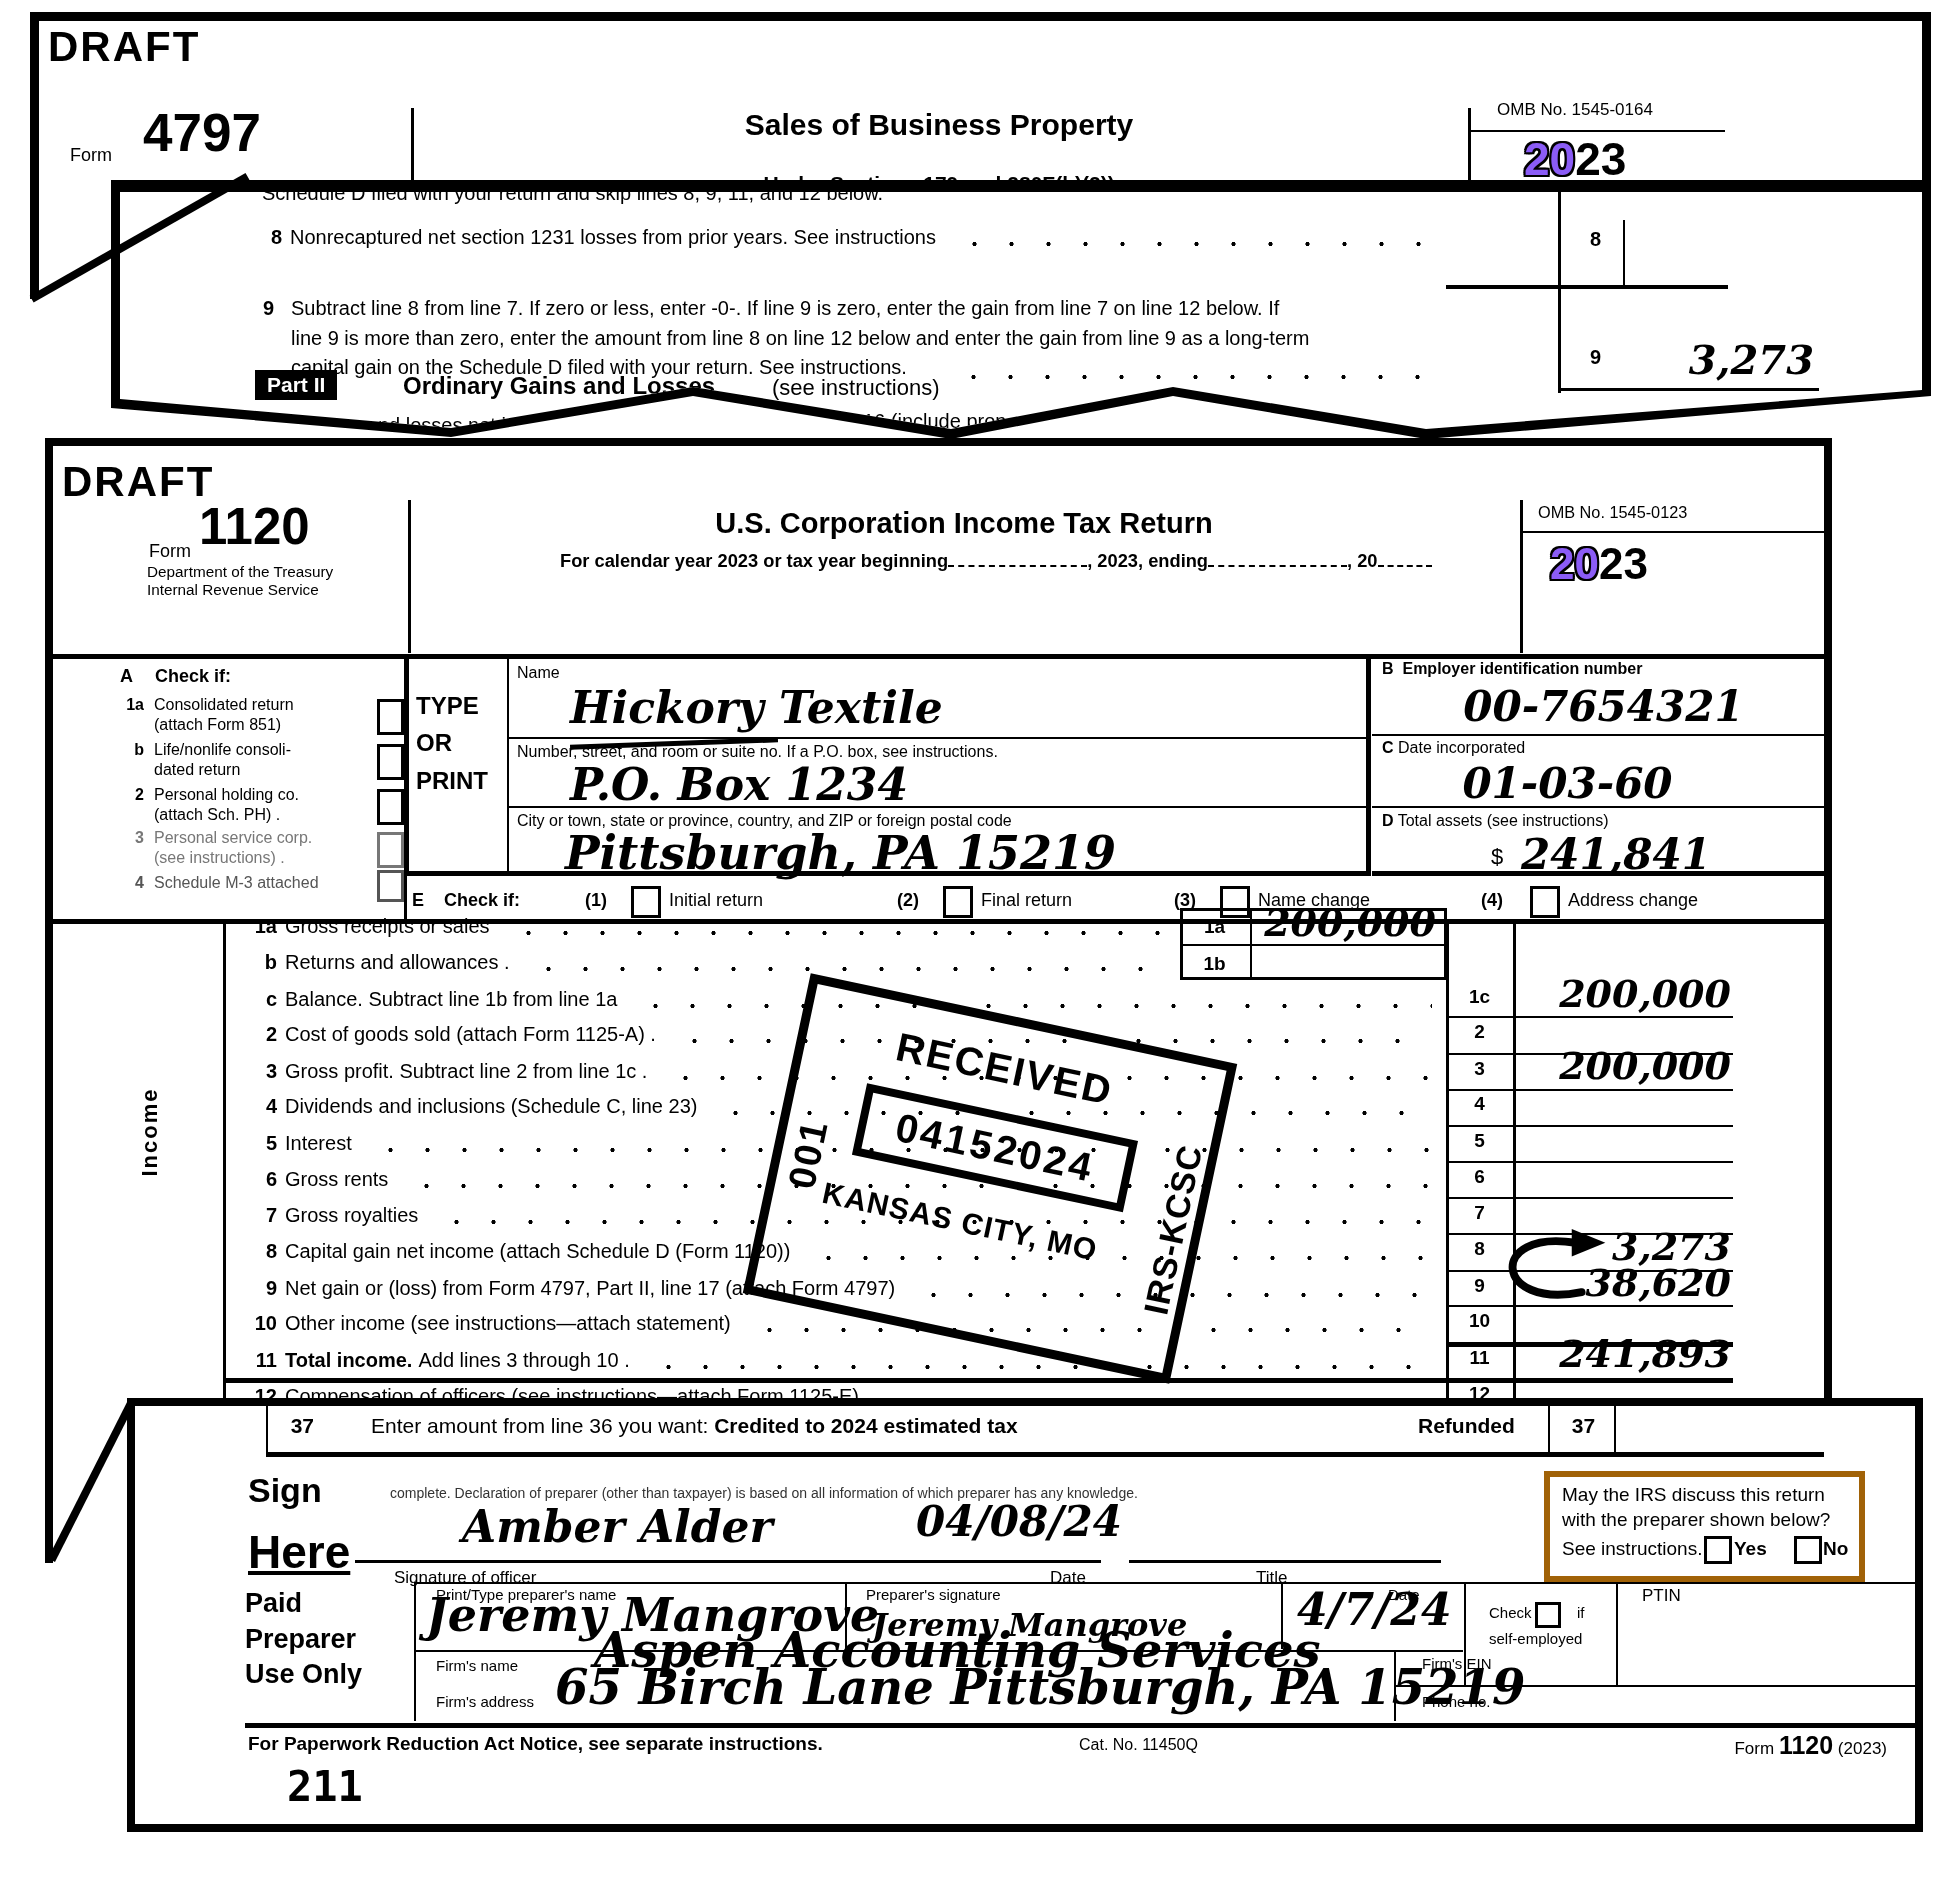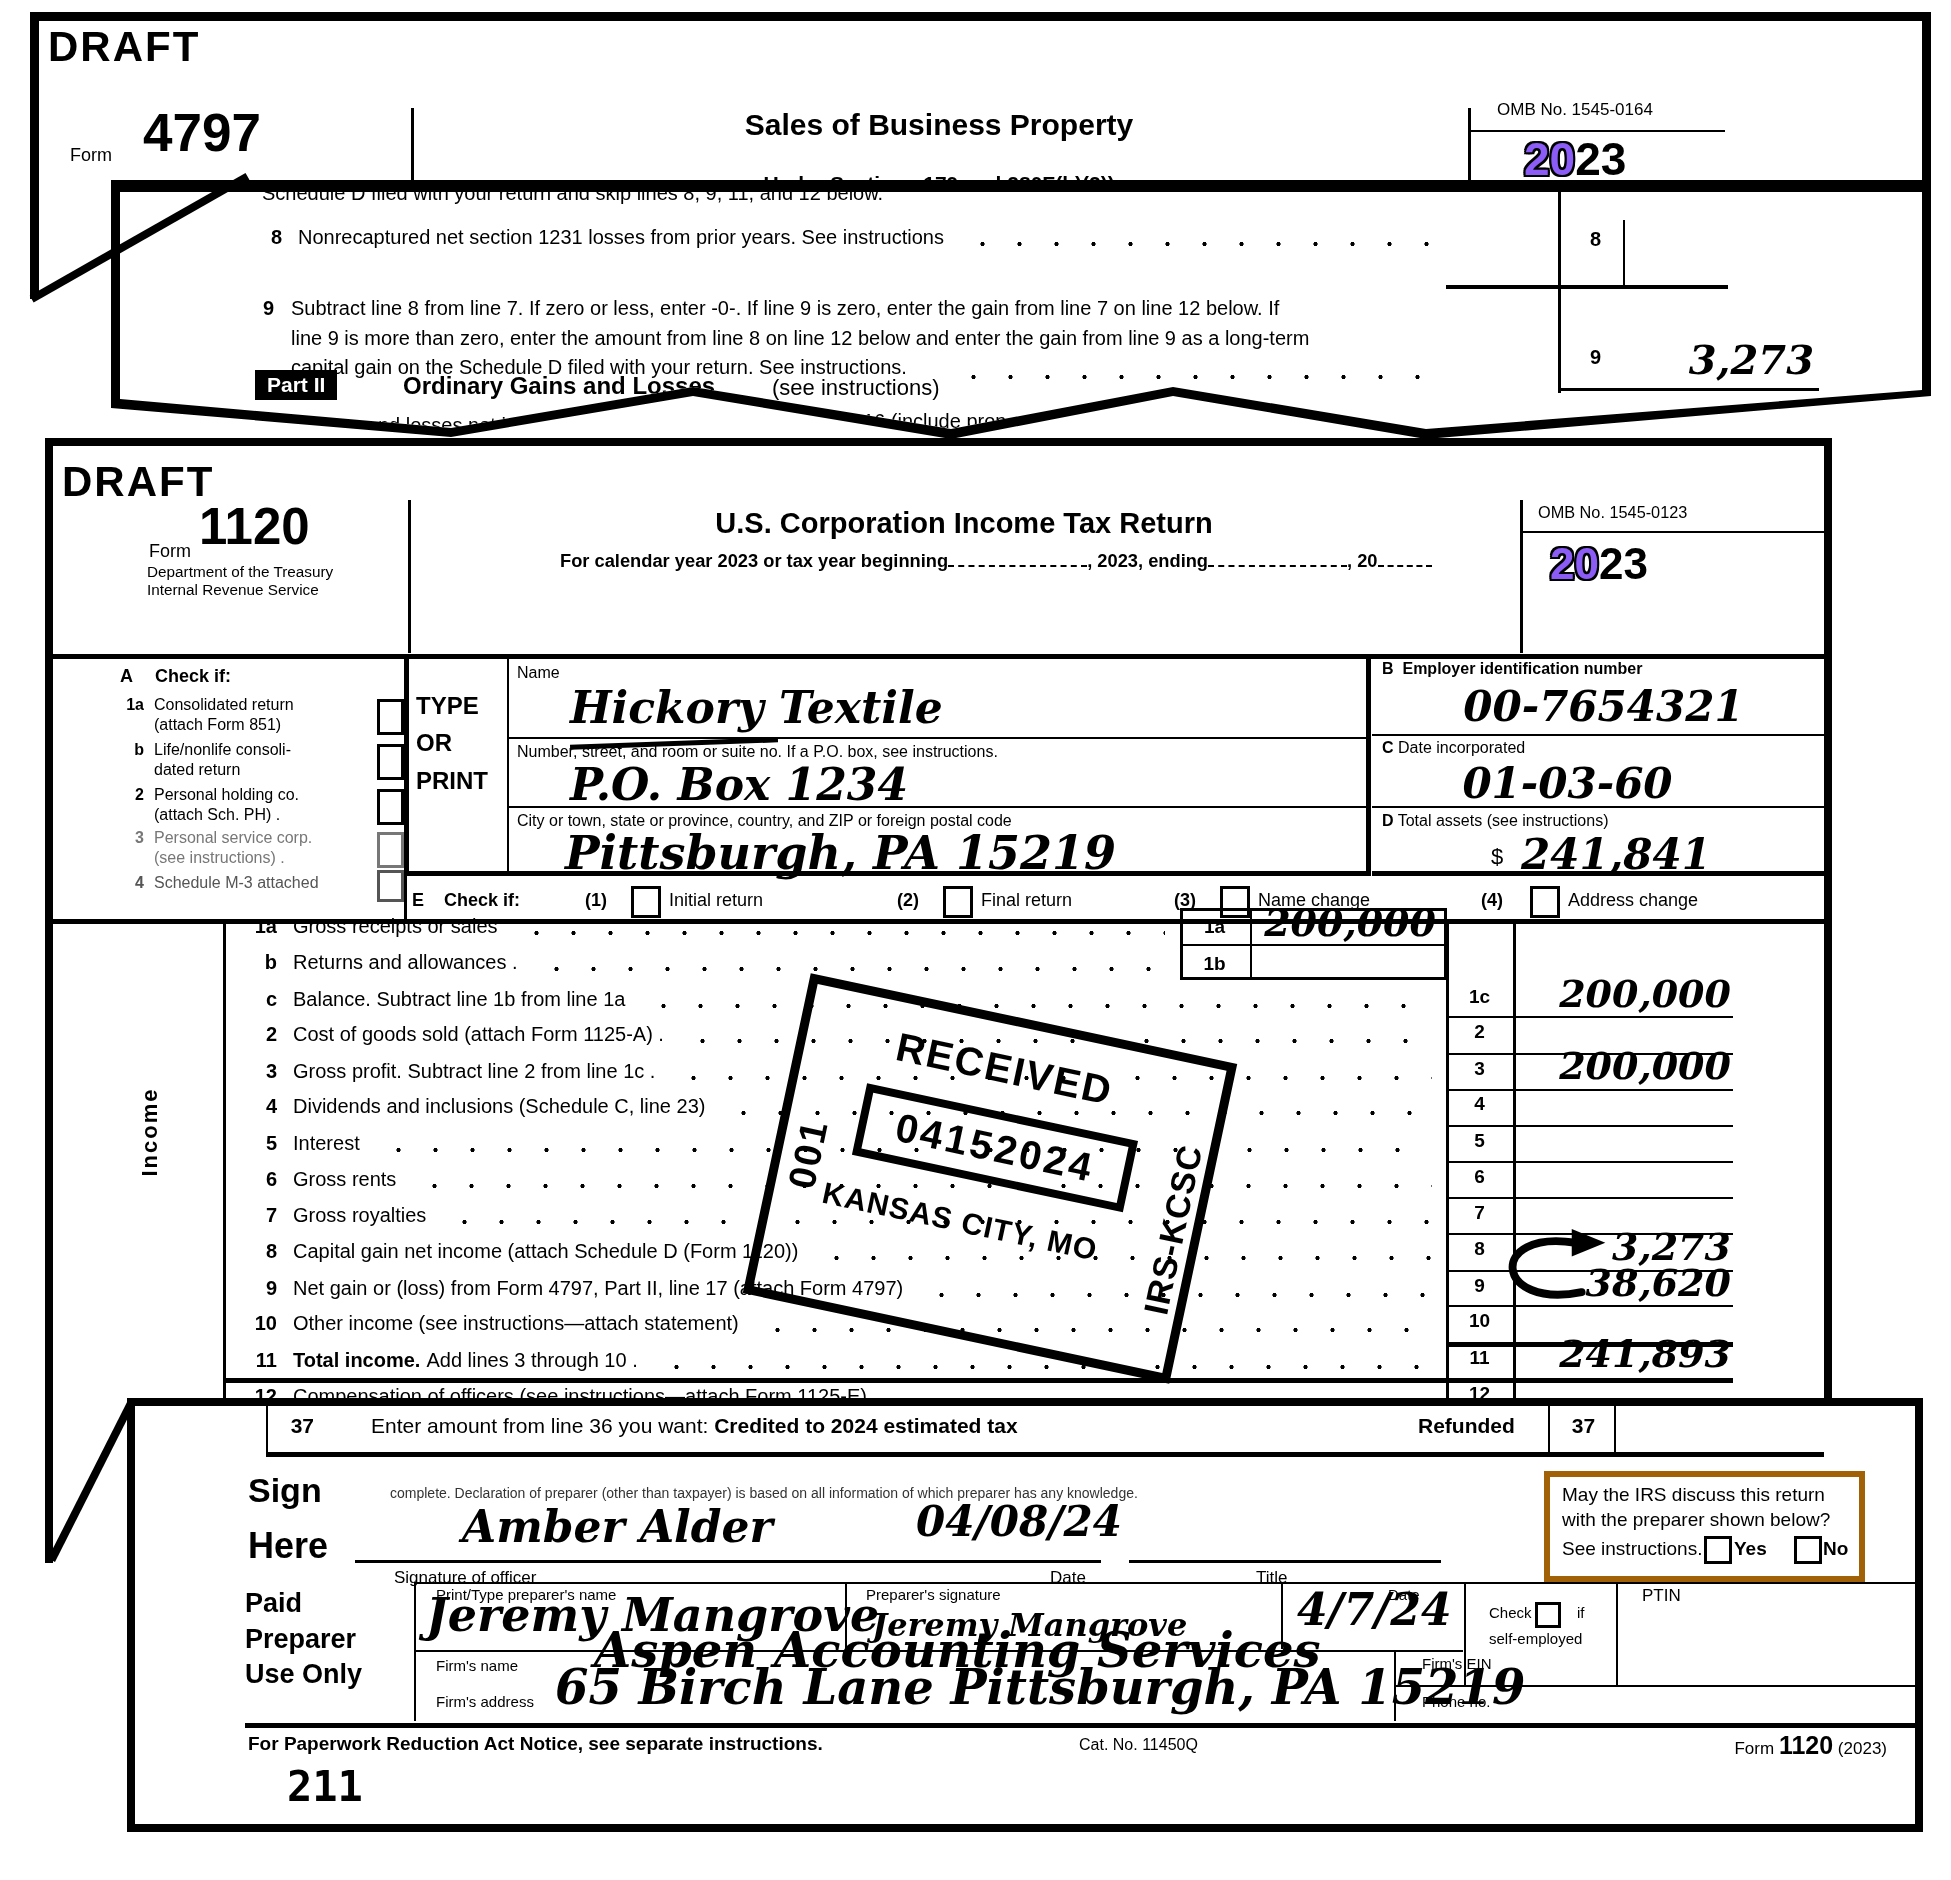--- a/index.html
+++ b/index.html
@@ -7,21 +7,21 @@
   .a{position:absolute;}
   .b{font-weight:bold;}
   .hl{position:absolute;background:#000;height:2px;}
   .vl{position:absolute;background:#000;width:2px;}
   .cb{position:absolute;border:3px solid #000;background:#fff;}
   .hw{font-family:"DejaVu Serif",serif;font-style:italic;font-weight:700;white-space:nowrap;}
   .cur{font-family:"DejaVu Serif",serif;font-style:italic;font-weight:700;white-space:nowrap;}
   .paper{position:absolute;background:#fff;border:8px solid #000;box-sizing:border-box;}
   .irow{position:absolute;display:flex;align-items:center;height:30px;font-size:20px;white-space:nowrap;}
   .rn{flex:none;width:54px;text-align:right;font-weight:bold;}
-  .rt{margin-left:16px;text-align:right;}
+  .rt{margin-left:8px;text-align:right;}
   .lead{flex:1;height:20px;margin:0 14px 0 18px;background-image:radial-gradient(circle,#000 1.8px,rgba(0,0,0,0) 2.4px);background-size:37px 20px;background-repeat:repeat-x;background-position:2px 7px;}
   .leadA{position:absolute;height:20px;background-image:radial-gradient(circle,#000 1.8px,rgba(0,0,0,0) 2.4px);background-size:37px 20px;background-repeat:repeat-x;background-position:2px 7px;}
   .bx{position:absolute;width:67px;text-align:center;font-weight:bold;font-size:19px;}
   .amt{position:absolute;width:213px;text-align:right;font-size:38px;line-height:44px;}
   .yo{color:#8b5cf6;text-shadow:-2px -2px 0 #000,2px -2px 0 #000,-2px 2px 0 #000,2px 2px 0 #000,-2px 0 0 #000,2px 0 0 #000,0 -2px 0 #000,0 2px 0 #000;}
   .dash{display:inline-block;height:16px;border-bottom:2px dashed #000;}
   .sm{font-size:16px;}
   .lbl15{font-size:15px;margin-left:12px;}
 </style>
 </head>
@@ -331,21 +331,21 @@
     </div>
     <div class="a b" style="left:1283px;top:8px;font-size:21px;">Refunded</div>
     <div class="vl" style="left:1413px;top:0;height:46px;"></div>
     <div class="a b" style="left:1418px;top:8px;width:61px;text-align:center;font-size:21px;">37</div>
     <div class="vl" style="left:1479px;top:0;height:46px;"></div>
     <div class="hl" style="left:131px;top:46px;width:1558px;height:5px;"></div>
 
     <div class="a" style="left:255px;top:79px;width:1515px;font-size:14px;color:#333;white-space:nowrap;">complete. Declaration of preparer (other than taxpayer) is based on all information of which preparer has any knowledge.</div>
 
     <div class="a b" style="left:113px;top:65px;font-size:34px;">Sign</div>
-    <div class="a b" style="left:113px;top:119px;font-size:36px;">Here</div>
+    <div class="a b" style="left:113px;top:119px;font-size:46px;text-decoration:underline;">Here</div>
 
     <div class="a hw" style="left:291px;top:95px;font-size:44px;margin-left:36px;">Amber Alder</div>
     <div class="a hw" style="left:781px;top:91px;font-size:42px;">04/08/24</div>
     <div class="hl" style="left:220px;top:154px;width:746px;height:3px;"></div>
     <div class="hl" style="left:994px;top:154px;width:312px;height:3px;"></div>
     <div class="a" style="left:259px;top:162px;font-size:17px;">Signature of officer</div>
     <div class="a" style="left:915px;top:162px;font-size:17px;">Date</div>
     <div class="a" style="left:1121px;top:162px;font-size:17px;">Title</div>
 
     <div class="a" style="left:1409px;top:65px;width:321px;height:111px;border:6px solid #a16207;box-sizing:border-box;font-size:19px;">

